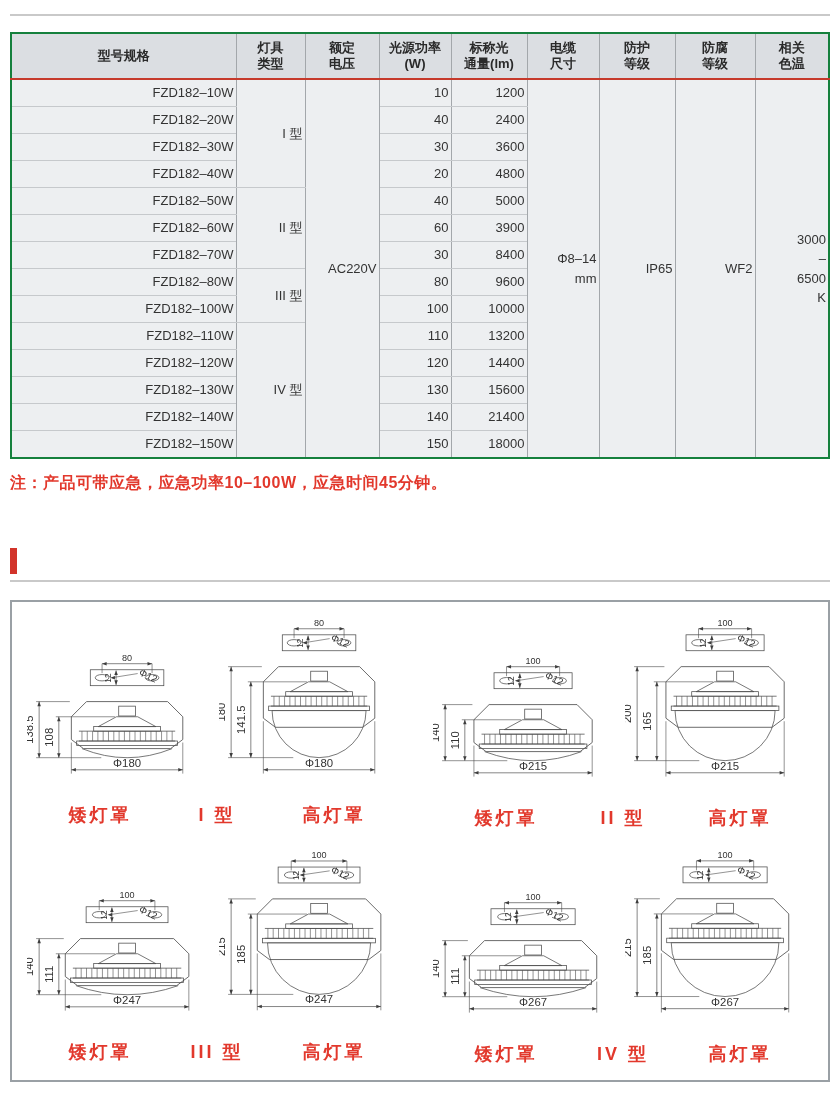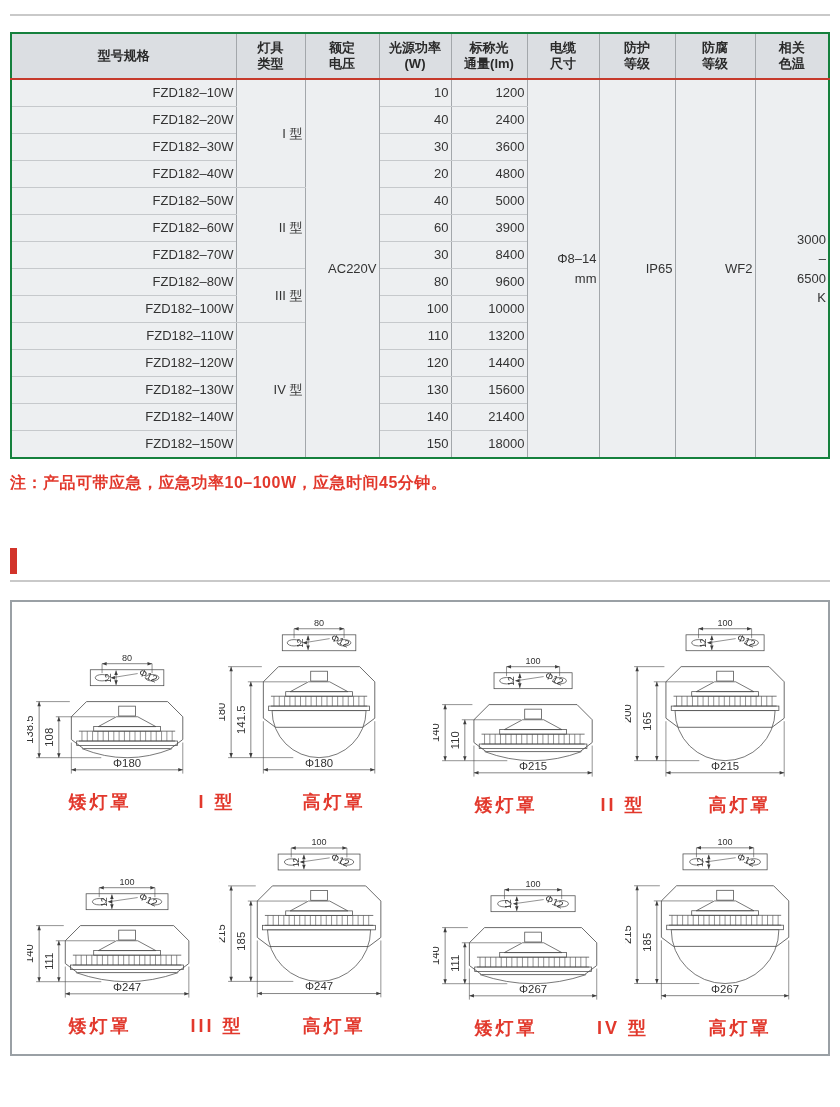--- a/index.html
+++ b/index.html
@@ -16,21 +16,21 @@
   #spec-table td{font-size:13px;height:26px;text-align:right;vertical-align:middle;padding:0 2px;border:1px solid #a3a7ab;border-top:1px solid #c6c9cc;border-bottom:1px solid #c6c9cc;white-space:pre-line;line-height:1.5;}
   #spec-table tr.group-start td{border-top:1px solid #8d9196;}
   
   .note{color:#e2382c;font-size:16px;font-weight:bold;margin:14px 10px 0 10px;letter-spacing:0.5px;}
   .spacer-lg{height:40px;}
   
   #figures-box{margin:18px 10px 0 10px;border:2px solid #9aa0a5;padding:16px 2px 14px 2px;display:grid;grid-template-columns:1fr 1fr;row-gap:20px;background:#fff;}
   .fig-group{display:flex;flex-direction:column;align-items:center;}
   .fig-row{display:flex;align-items:flex-end;gap:4px;}
   .fig-row svg{display:block;}
-  .fig-labels{display:flex;justify-content:center;align-items:center;margin-top:11px;color:#e2382c;font-weight:bold;font-size:18px;letter-spacing:3px;}
+  .fig-labels{display:flex;justify-content:center;align-items:center;margin-top:24px;color:#e2382c;font-weight:bold;font-size:18px;letter-spacing:3px;}
   .fig-labels .lbl-short,.fig-labels .lbl-tall{width:170px;text-align:center;}
   .fig-labels .lbl-type{width:64px;text-align:center;}
   svg text{font-family:"Liberation Sans","DejaVu Sans",sans-serif;fill:#333;}
 </style>
 </head>
 <body>
 
 <div class="section">
   <div class="section-underline"></div>
 </div>

